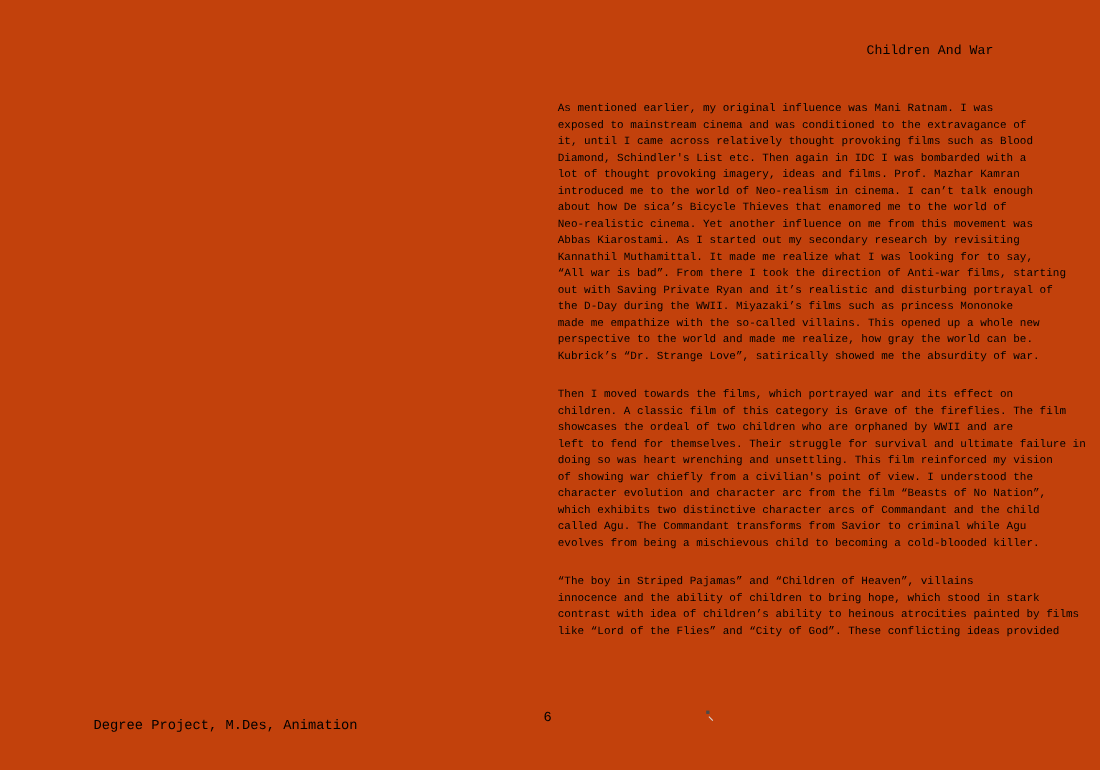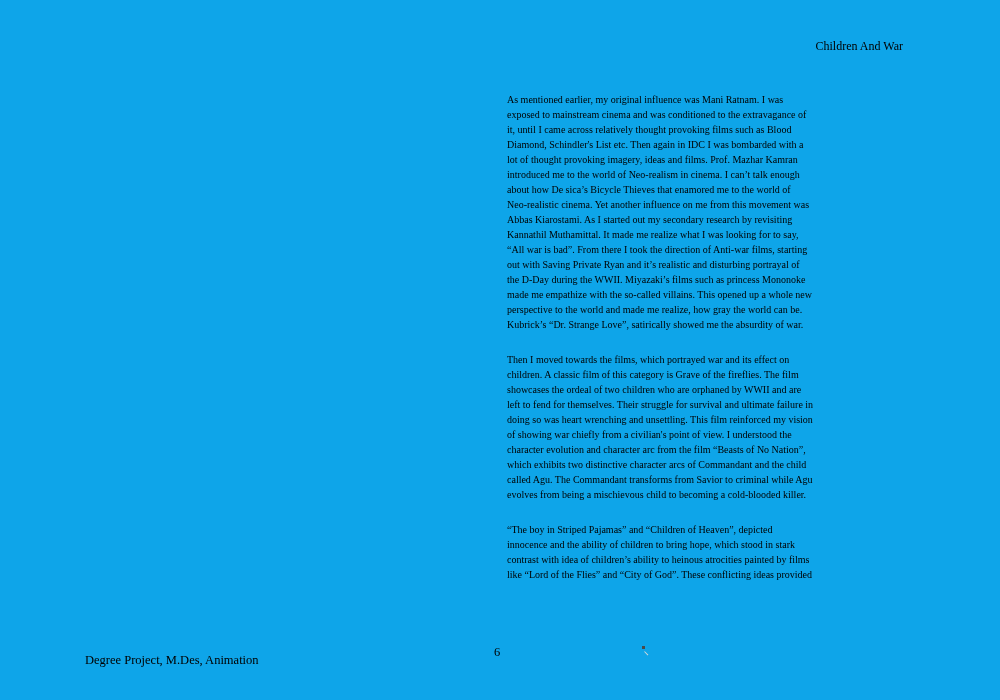--- a/index.html
+++ b/index.html
@@ -1,21 +1,21 @@
 <!DOCTYPE html>
 <html><head>
 <meta charset="utf-8">
 <style>
   html, body { margin: 0; padding: 0; background: #fff; }
   .spread {
     position: relative;
     width: 1000px;
     height: 700px;
-    background: #0ea5e9;
-    font-family: Liberation Serif, serif;
+    background: #c2410c;
+    font-family: Liberation Mono, monospace;
     color: #000000;
     overflow: hidden;
   }
   .running-header {
     position: absolute;
     top: 39px;
     right: 97px;
     font-size: 12px;
     line-height: 14px;
     white-space: pre;
@@ -110,21 +110,21 @@
     <p>Then I moved towards the films, which portrayed war and its effect on
 children. A classic film of this category is Grave of the fireflies. The film
 showcases the ordeal of two children who are orphaned by WWII and are
 left to fend for themselves. Their struggle for survival and ultimate failure in
 doing so was heart wrenching and unsettling. This film reinforced my vision
 of showing war chiefly from a civilian's point of view. I understood the
 character evolution and character arc from the film “Beasts of No Nation”,
 which exhibits two distinctive character arcs of Commandant and the child
 called Agu. The Commandant transforms from Savior to criminal while Agu
 evolves from being a mischievous child to becoming a cold-blooded killer.</p>
-    <p>“The boy in Striped Pajamas” and “Children of Heaven”, depicted
+    <p>“The boy in Striped Pajamas” and “Children of Heaven”, villains
 innocence and the ability of children to bring hope, which stood in stark
 contrast with idea of children’s ability to heinous atrocities painted by films
 like “Lord of the Flies” and “City of God”. These conflicting ideas provided</p>
   </div>
 
   <div class="footer-left">Degree Project, M.Des, Animation</div>
 
   <div class="page-number">6</div>
 
   <div class="stray-mark"></div>

